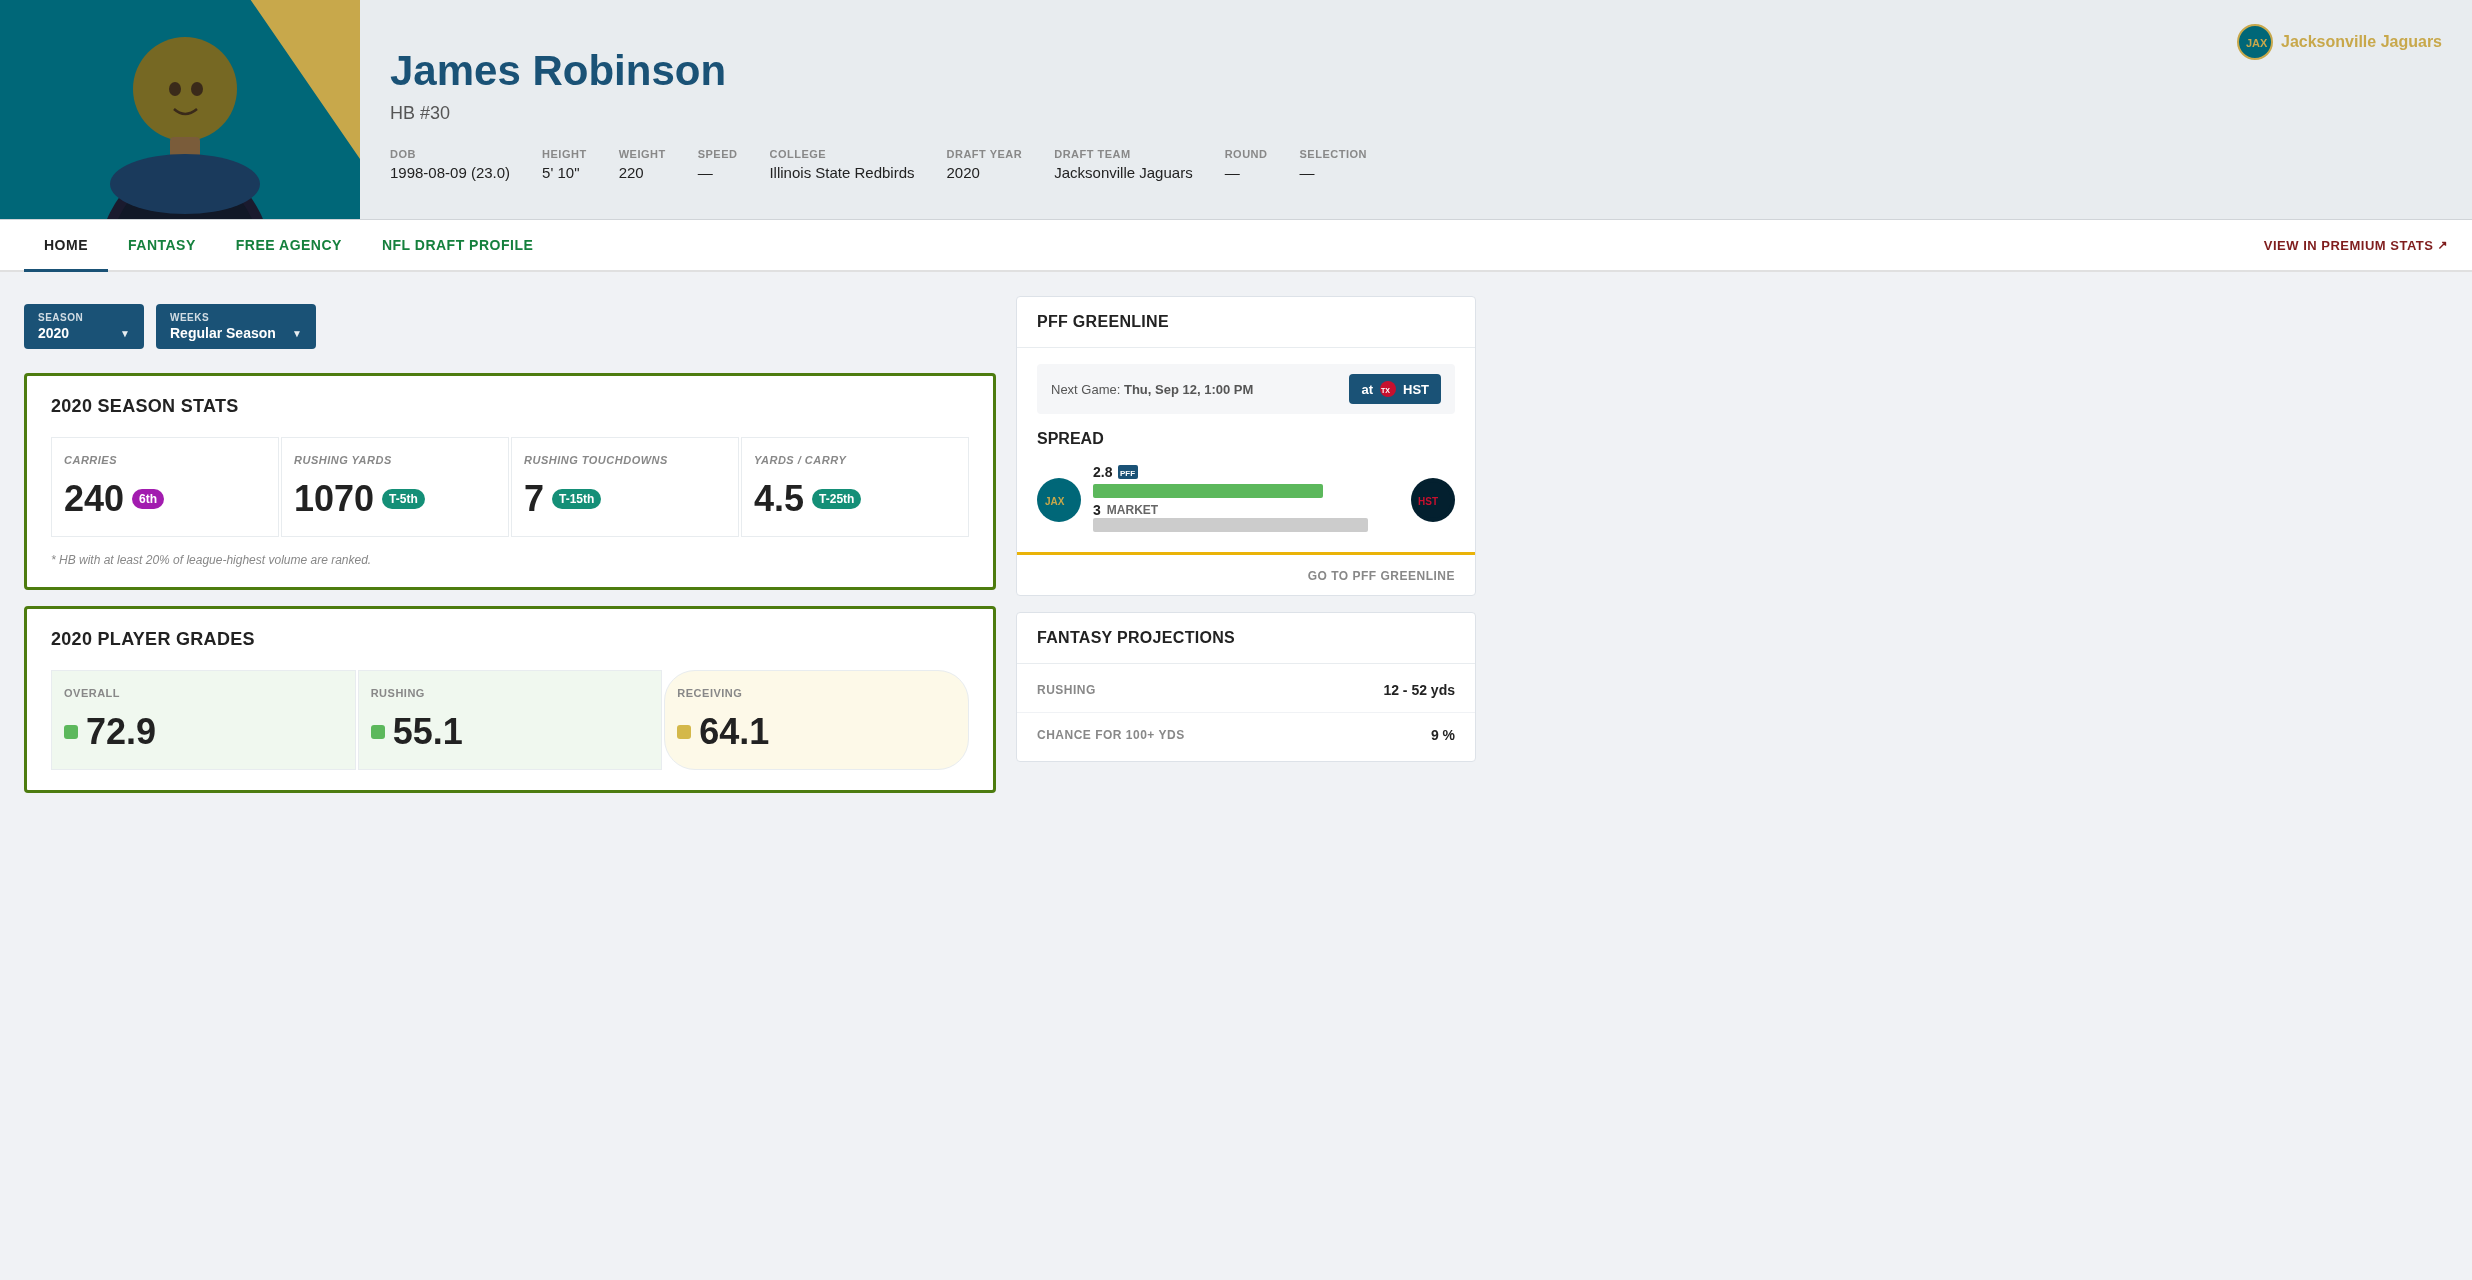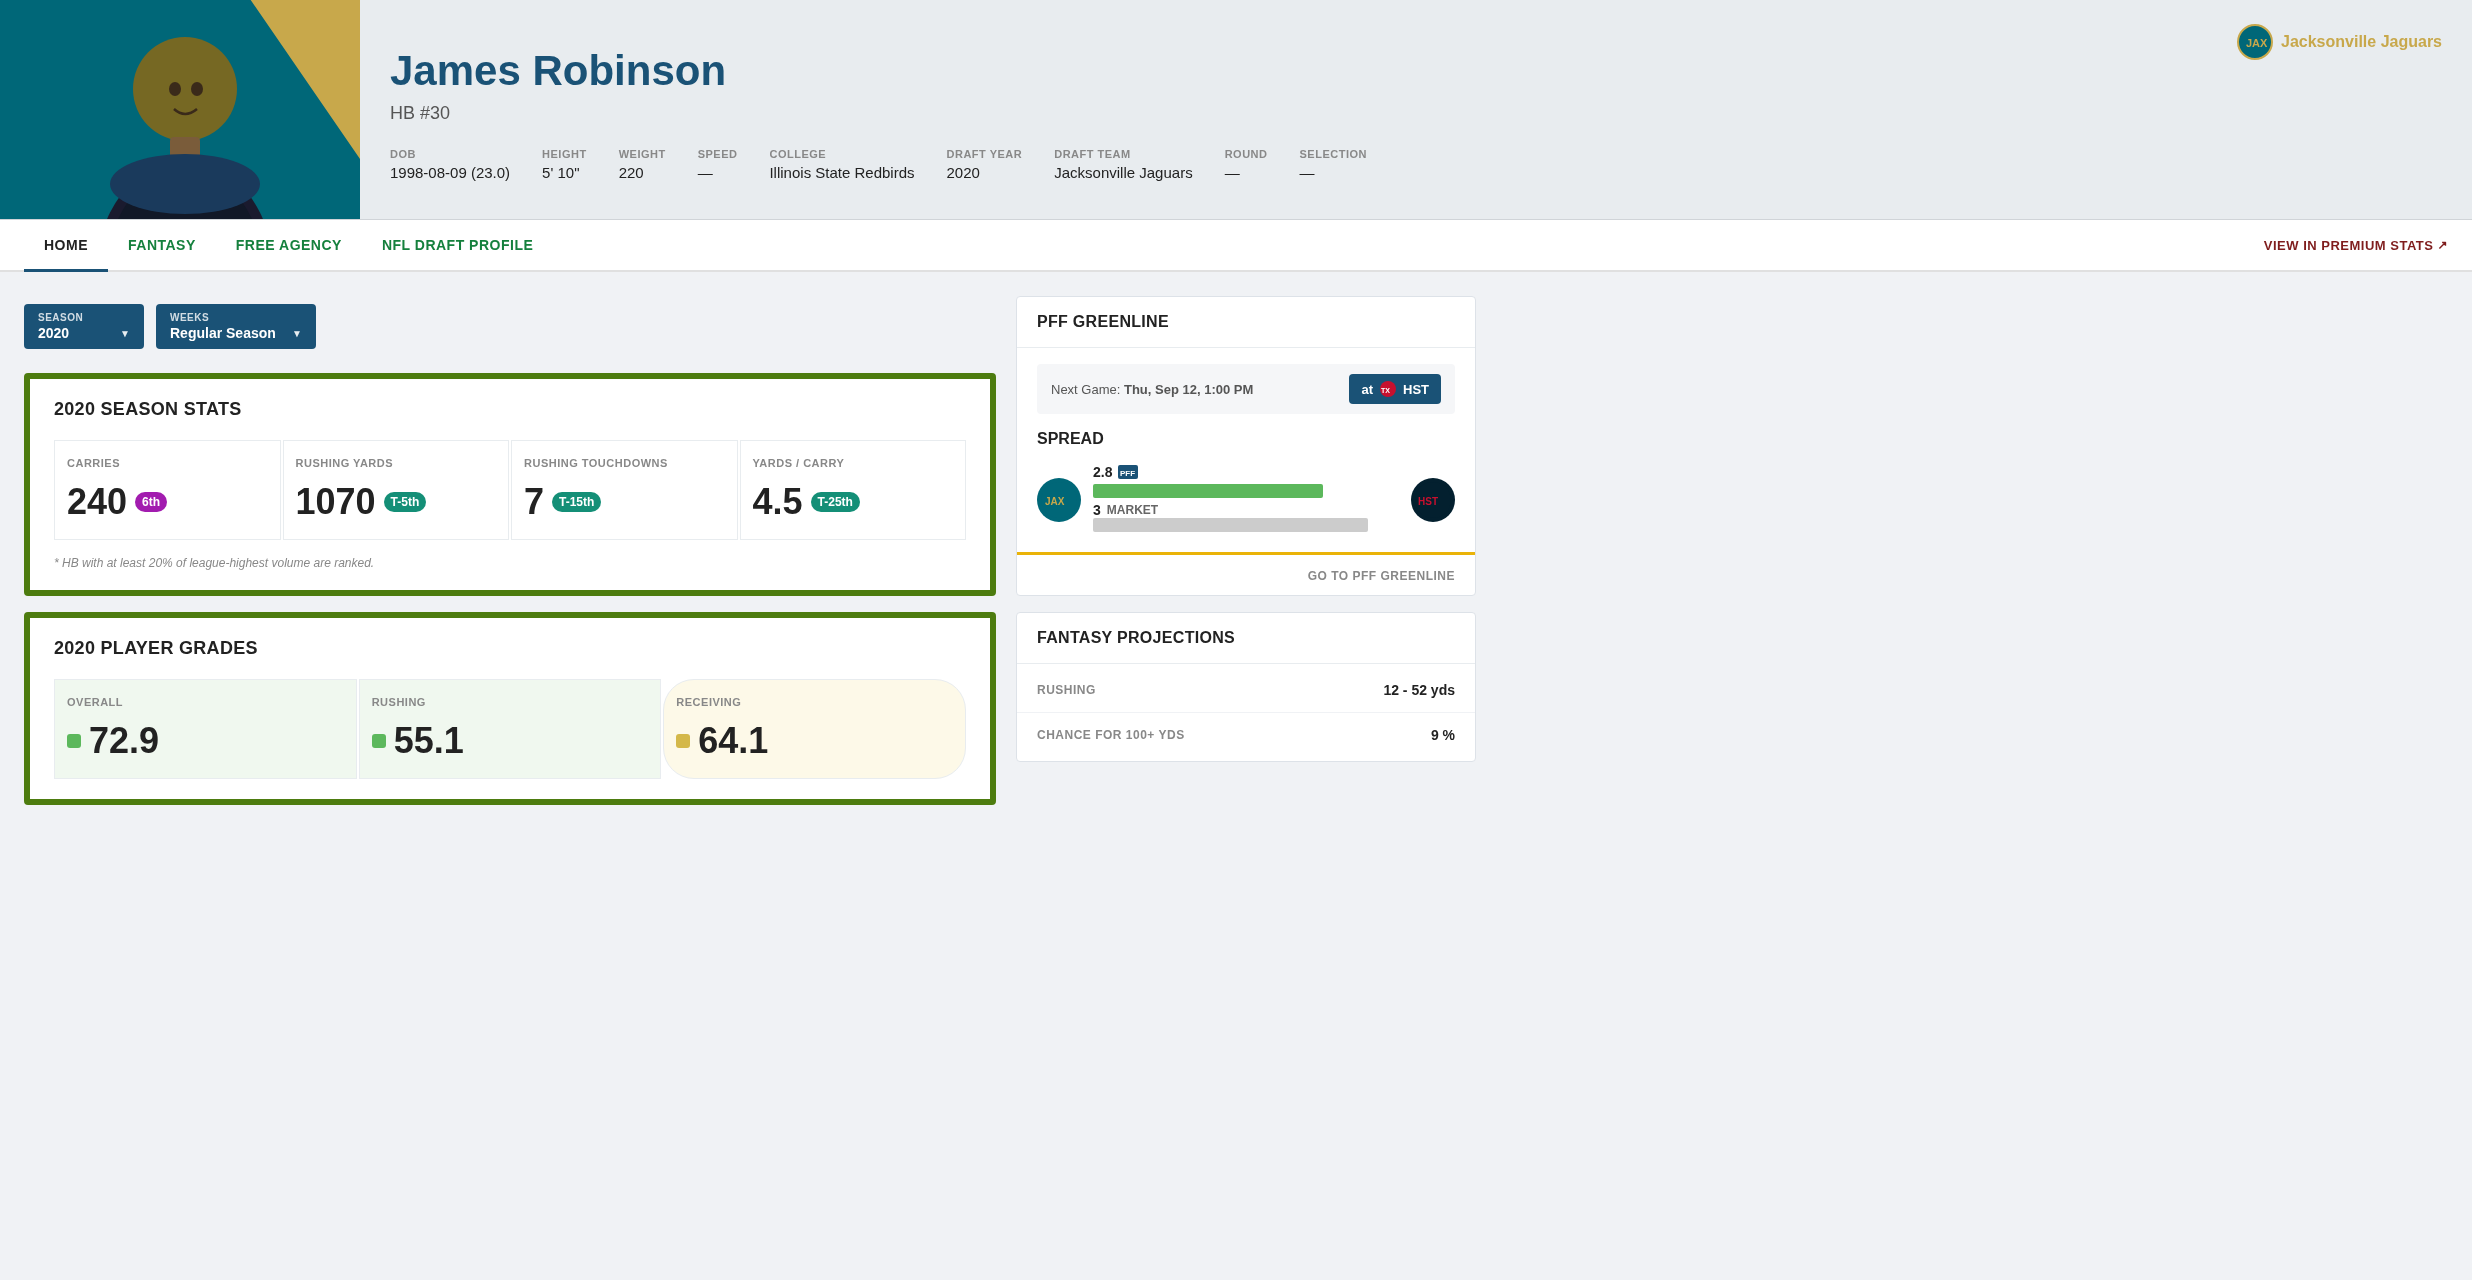--- a/index.html
+++ b/index.html
@@ -195,21 +195,21 @@
       font-weight: 600;
     }
     .chevron-down {
       font-size: 10px;
       opacity: 0.9;
     }
 
     
     .card {
       background: #fff;
-      border: 6px solid #4d7c0f;
+      border: 3px solid #4d7c0f;
       border-radius: 4px;
       padding: 20px 24px;
     }
     .card-title {
       font-size: 18px;
       font-weight: 700;
       color: #222;
       margin-bottom: 20px;
       text-transform: uppercase;
       letter-spacing: 0.3px;
@@ -225,20 +225,21 @@
       padding: 16px 12px;
       border: 1px solid #e8ecef;
     }
     .stat-label {
       font-size: 11px;
       font-weight: 700;
       color: #888;
       text-transform: uppercase;
       letter-spacing: 0.5px;
       margin-bottom: 12px;
+      font-style: italic;
     }
     .stat-value-row {
       display: flex;
       align-items: center;
       gap: 8px;
     }
     .stat-value {
       font-size: 36px;
       font-weight: 700;
       color: #222;

